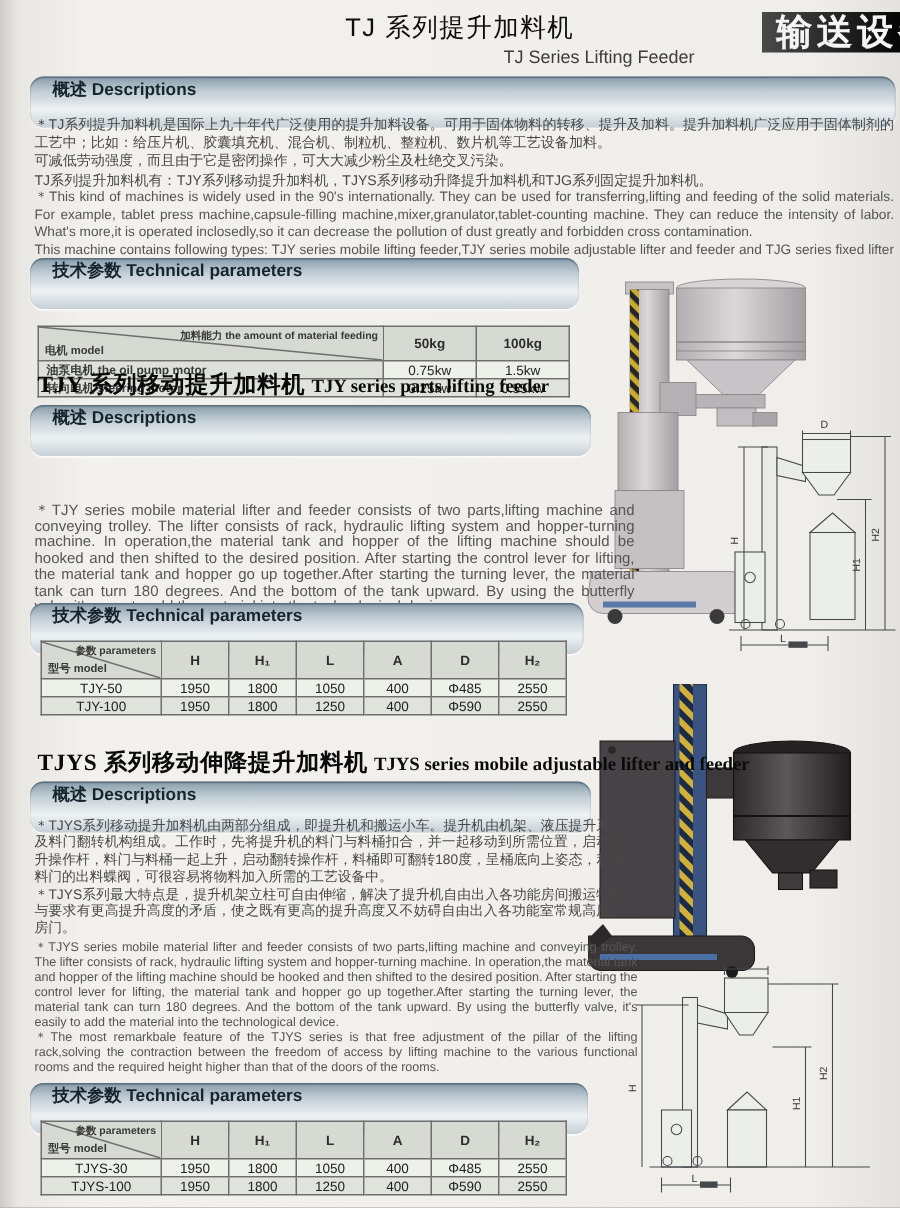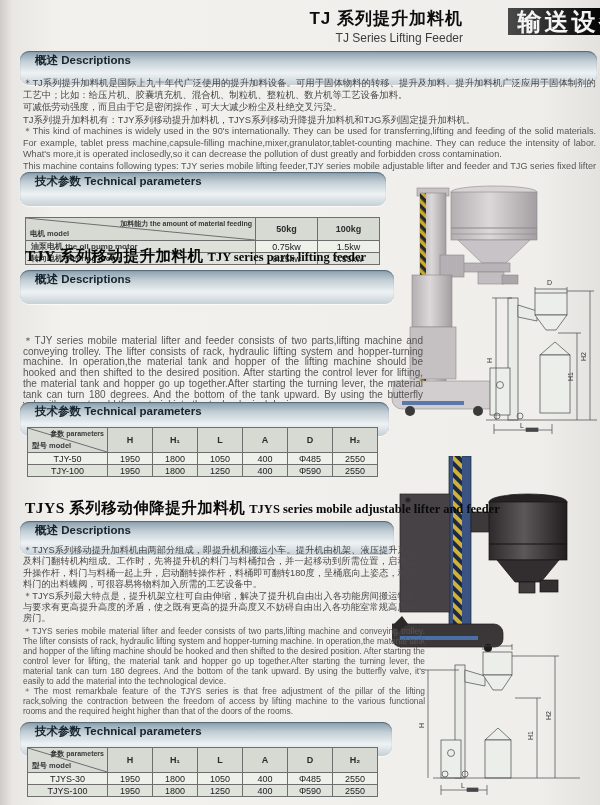--- a/index.html
+++ b/index.html
@@ -1,21 +1,21 @@
 <!DOCTYPE html>
 <html><head>
 <meta charset="utf-8">
 <style>
   html,body{margin:0;padding:0;background:#b9b7b3;}
   .page{position:relative;width:600px;height:805px;overflow:hidden;
     font-family:"Liberation Sans","DejaVu Sans",sans-serif;
     background:linear-gradient(90deg,#cfccc8 0px,#e9e7e3 12px,#f2f1ed 60px,#efeeea 540px,#e3e2de 600px);}
   
   .h-title{position:absolute;left:150px;top:7px;width:313px;text-align:right;}
-  .h-title .zh{font-size:17px;font-weight:bold;color:#0d0d0d;letter-spacing:1px;}
+  .h-title .zh{font-size:17px;font-weight:normal;color:#0d0d0d;letter-spacing:1px;text-align:center;}
   .h-title .en{font-size:12px;color:#3c3c3c;margin-top:1px;}
   .badge{position:absolute;left:470px;top:8px;width:127px;height:27px;
     background:linear-gradient(90deg,#4a4a4a,#070707 70%);color:#f4f4f4;
     font-size:24px;font-weight:bold;text-align:center;line-height:27px;letter-spacing:3px;margin-left:38px;}
   
   .bar{position:absolute;height:34px;border-radius:9px;box-sizing:border-box;
     background:linear-gradient(180deg,#879cab 0%,#c2ced5 30%,#eef2f4 65%,#c6d0d6 100%);
     box-shadow:inset 0 1px 1px rgba(40,60,75,.55), 0 1px 1px rgba(255,255,255,.7);
     font-size:11.5px;font-weight:bold;color:#16242d;line-height:19px;padding-left:15px;}
   

